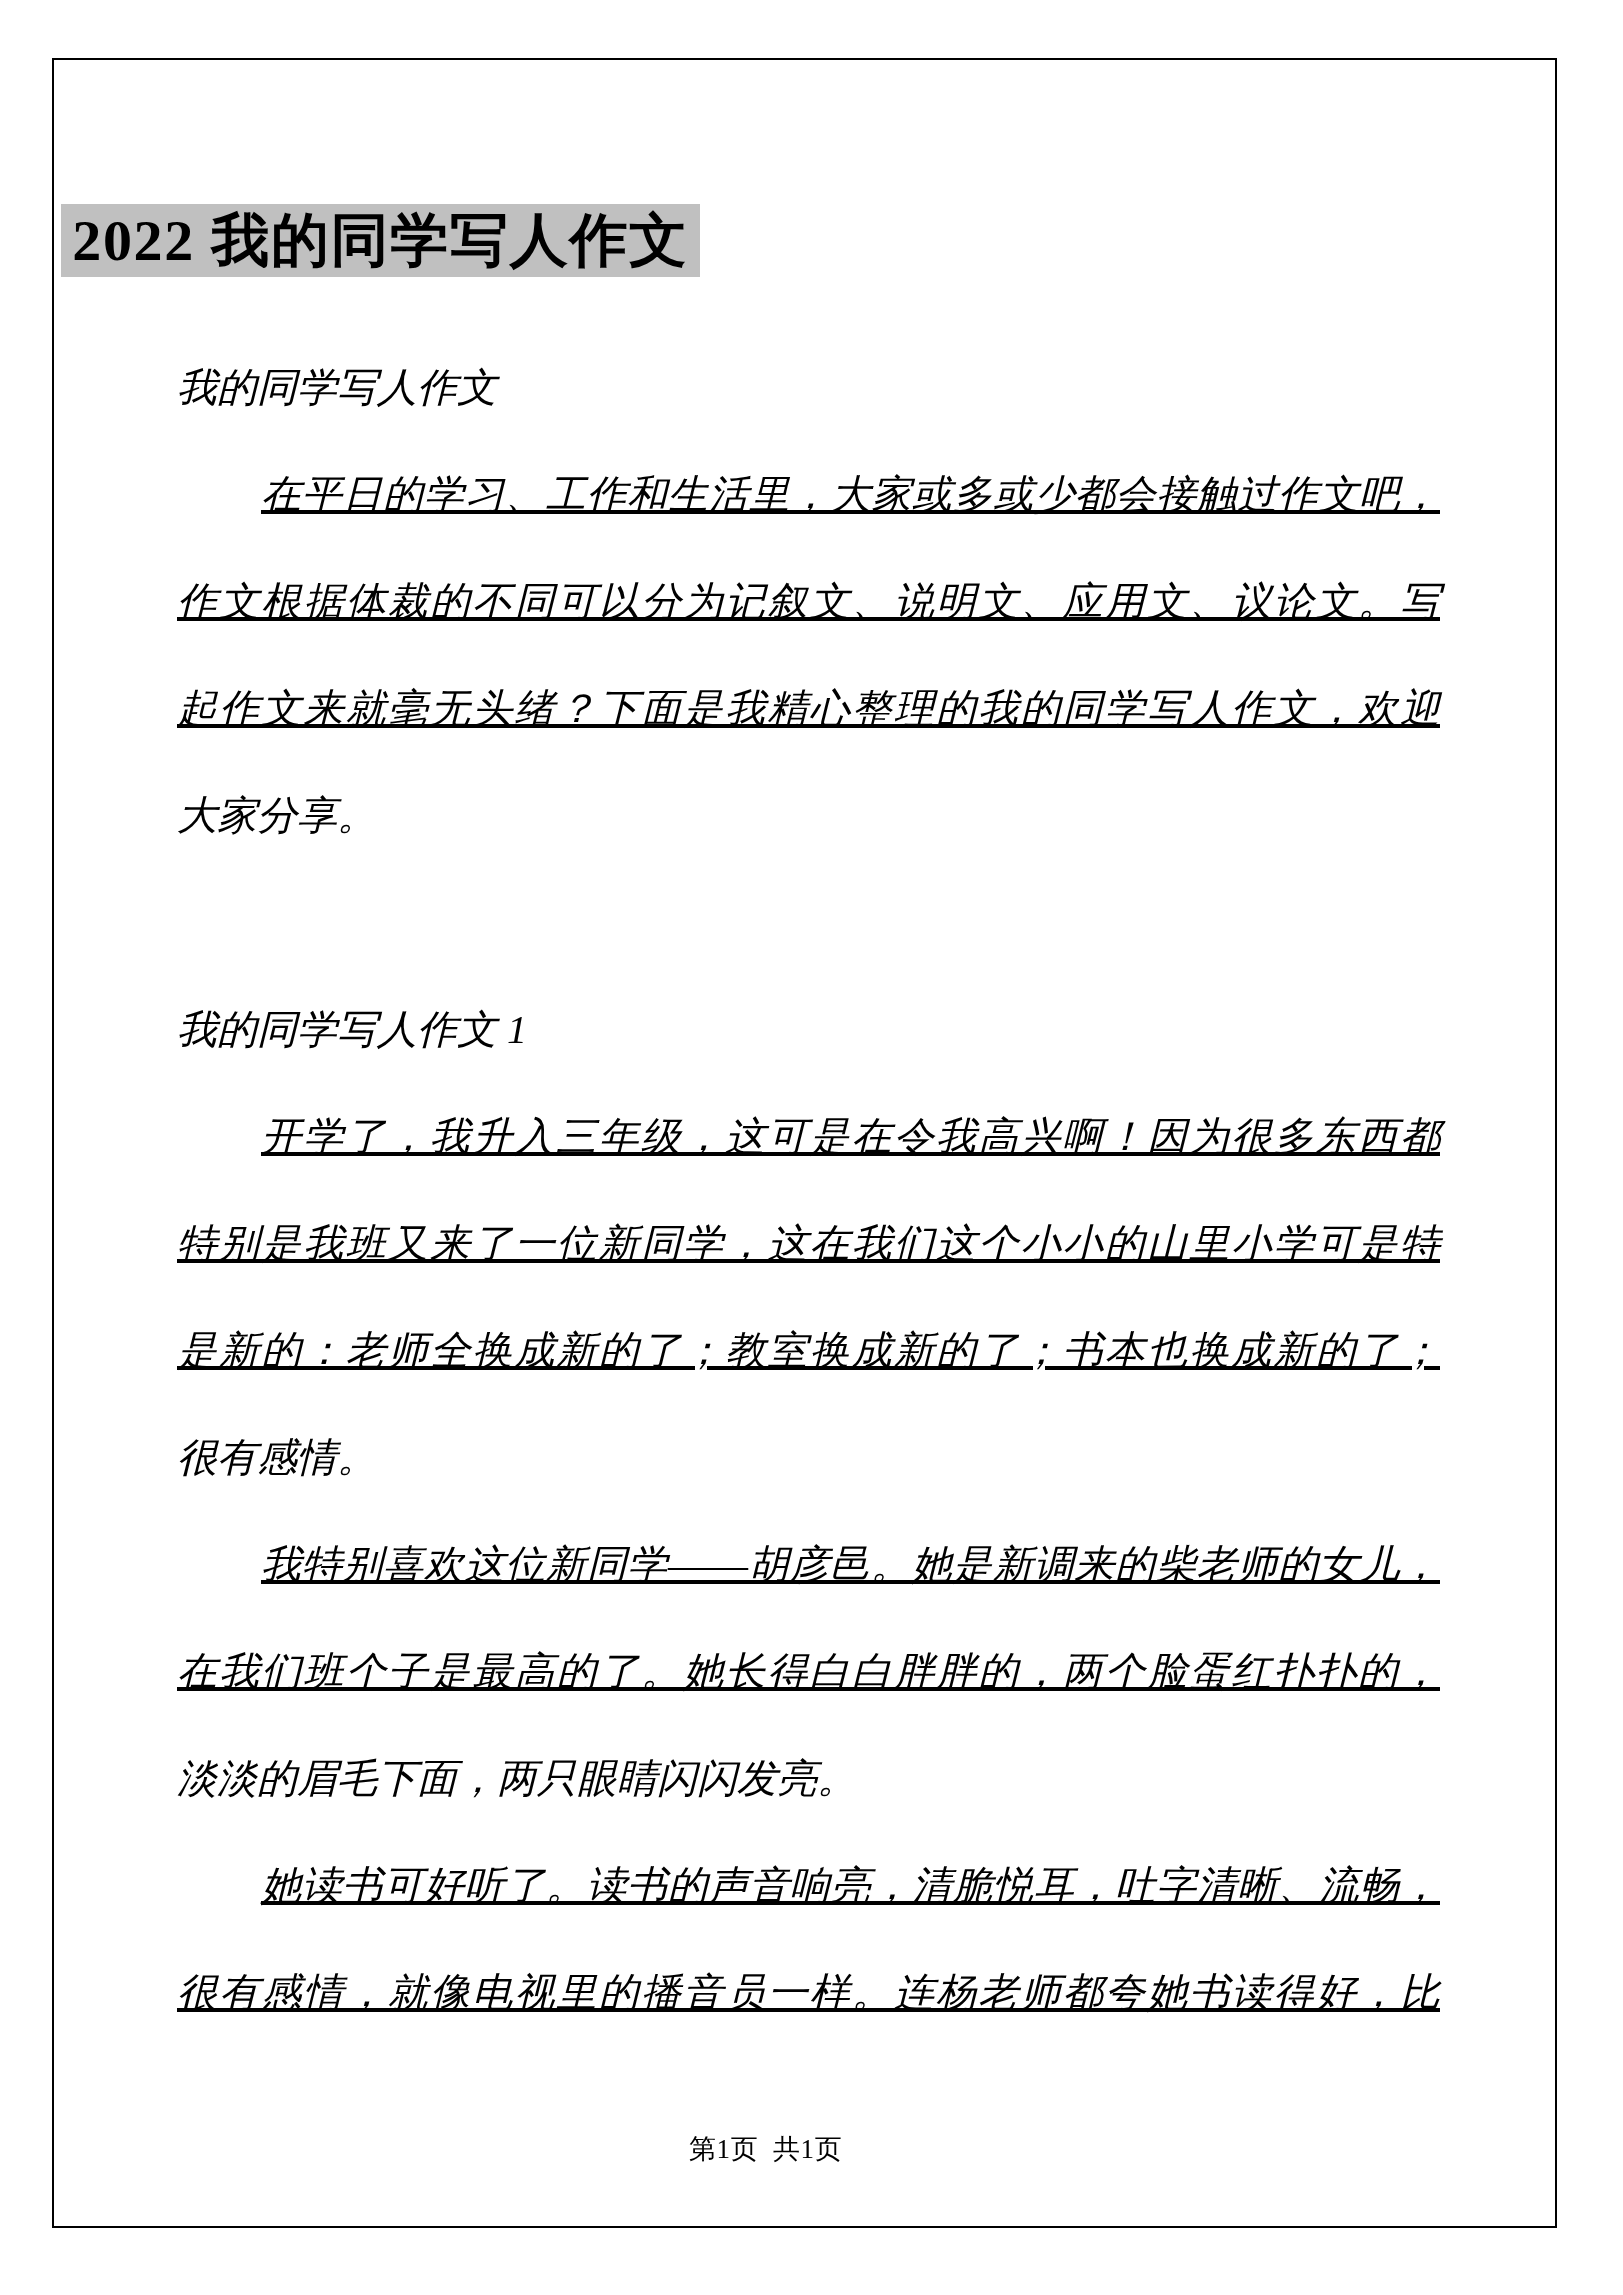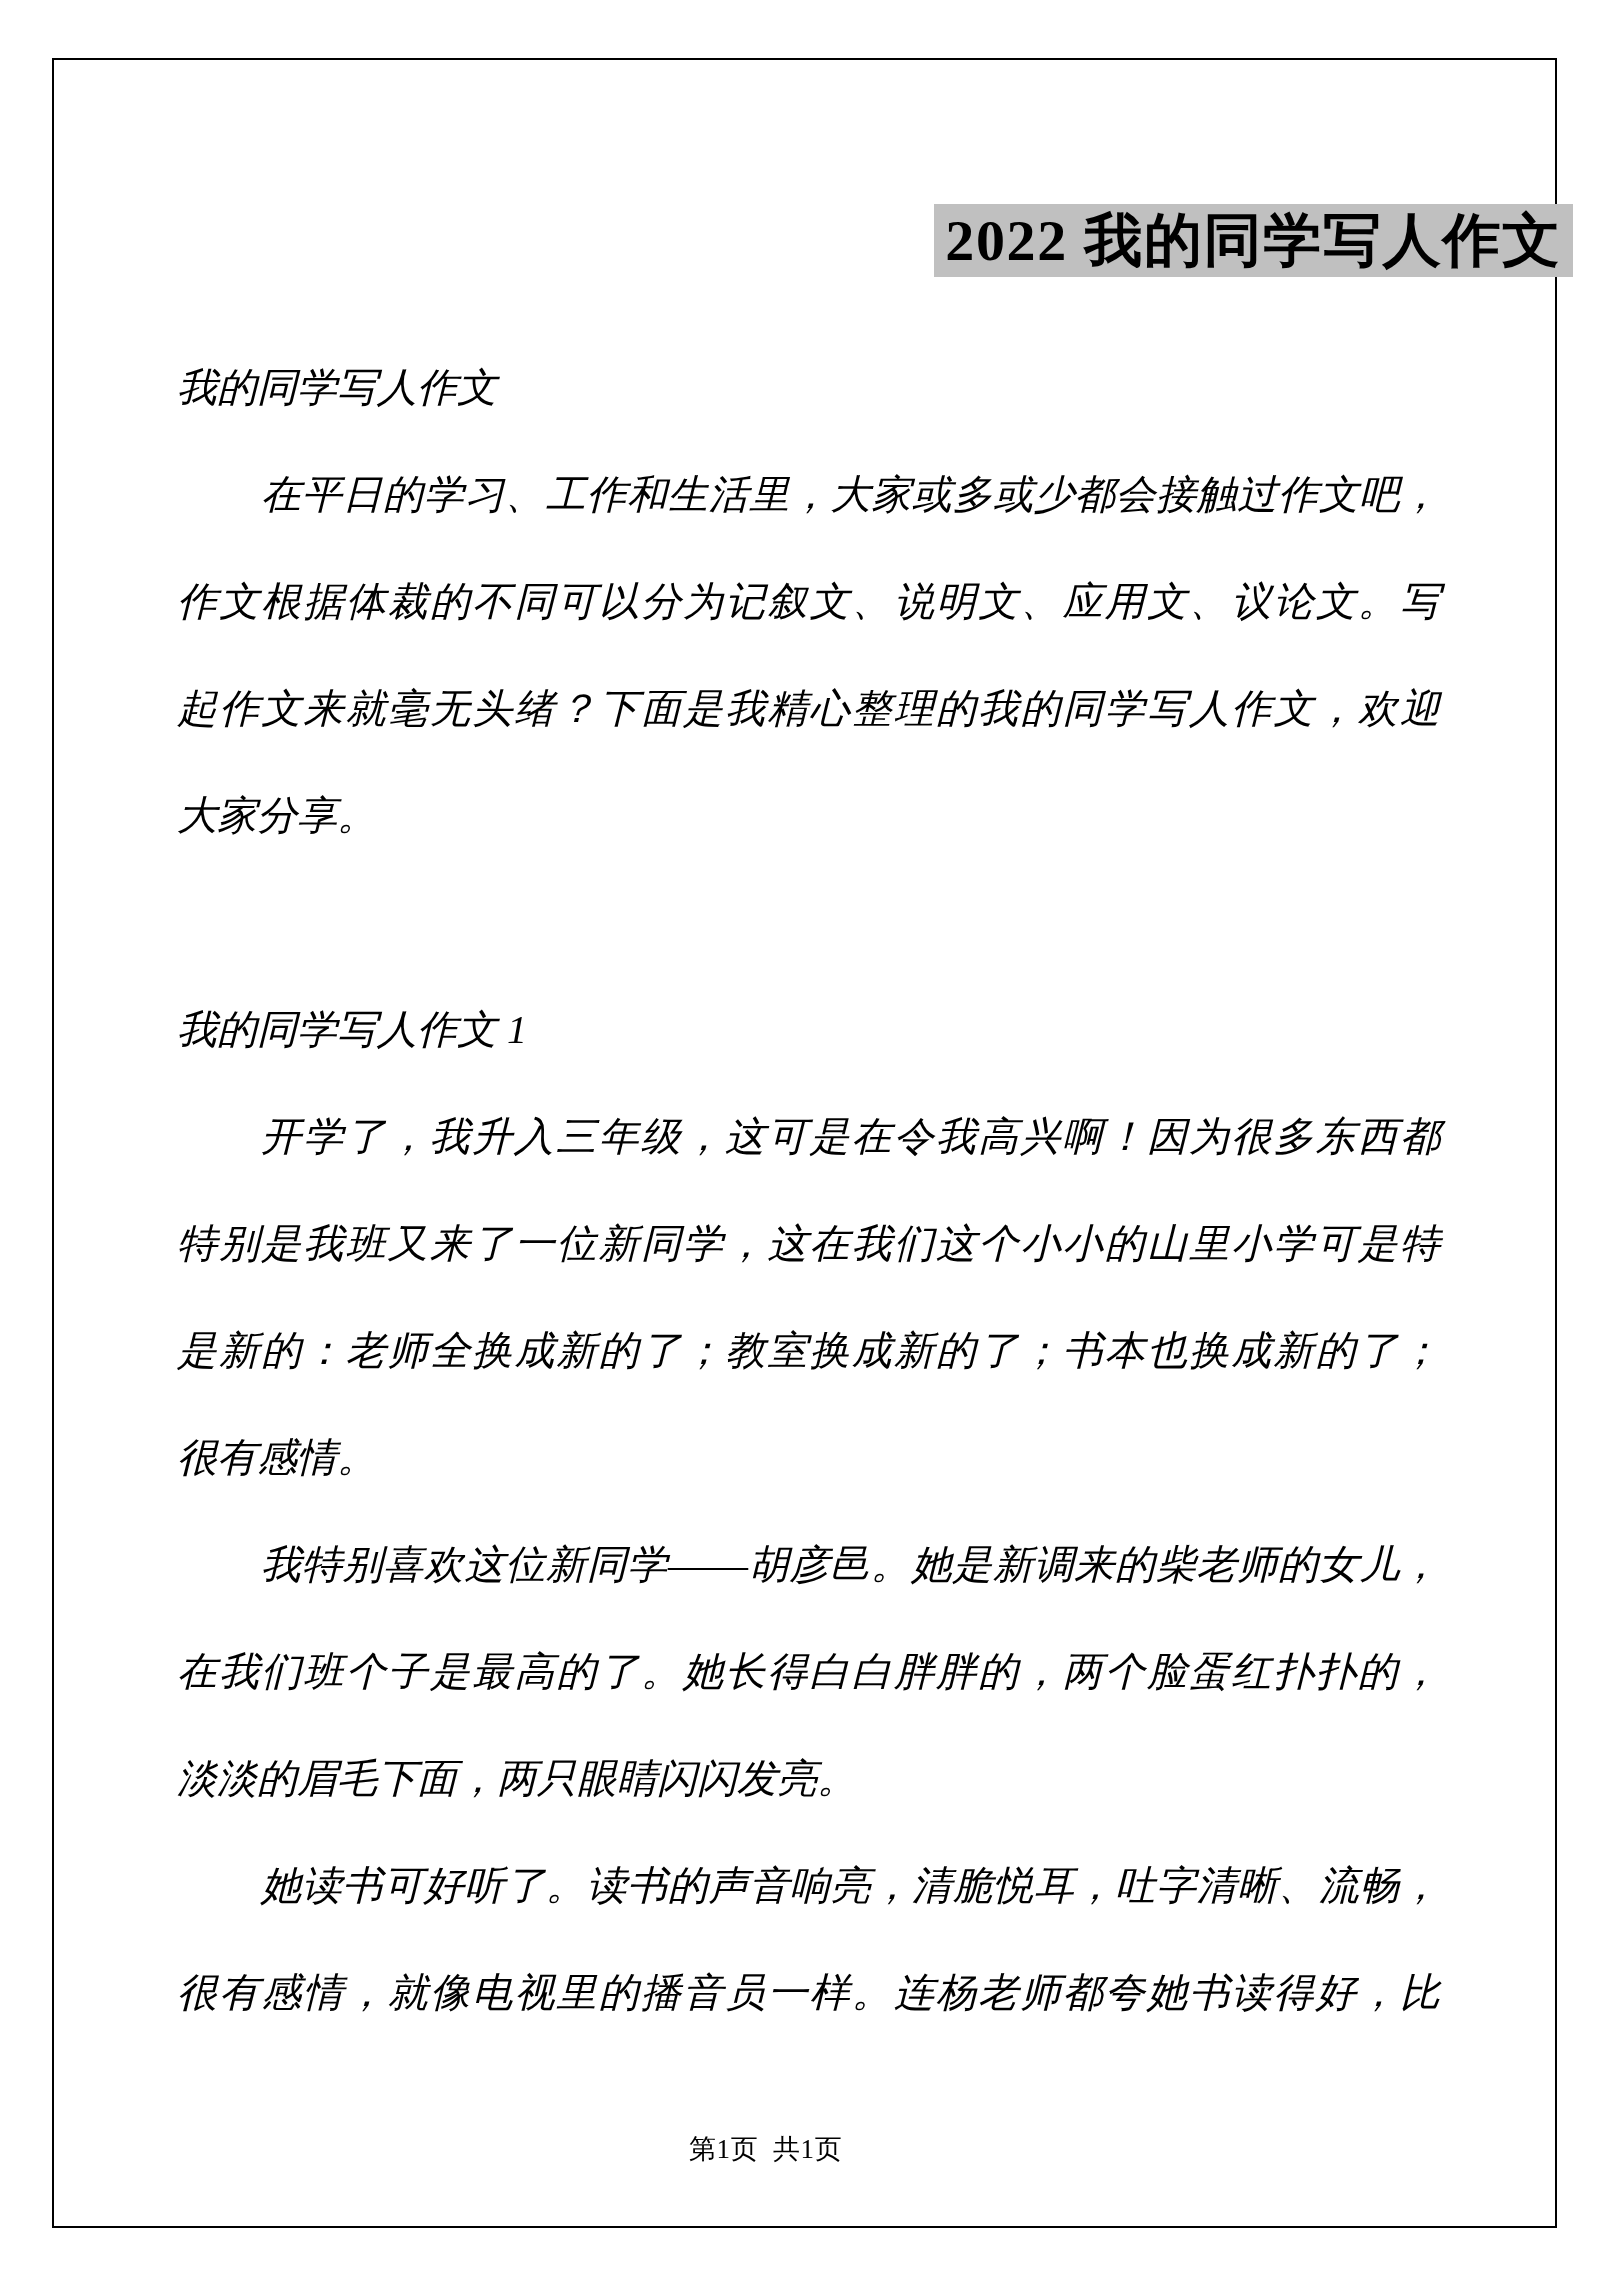--- a/index.html
+++ b/index.html
@@ -14,23 +14,23 @@
   .page {
     position: absolute;
     left: 52px; top: 58px;
     width: 1505px; height: 2170px;
     border: 2.2px solid #000000;
     box-sizing: border-box;
     background: #ffffff;
   }
   .title-wrap {
     position: absolute;
-    left: 18px; top: 144px;
+    left: 7px; top: 144px;
     width: 100%;
-    text-align: right;
+    text-align: left;
     border-radius: 7px;
   }
   .title {
     display: inline-block;
     background: var(--highlight, #c0c0c0);
     font-size: 58px;
     font-weight: bold;
     line-height: 73px;
     padding: 0 11.2px;
     letter-spacing: 1.7px;
@@ -46,20 +46,21 @@
   }
   .line {
     height: 107px;
     line-height: 107px;
     white-space: nowrap;
   }
   .line.justify {
     white-space: normal;
     text-align: justify;
     text-align-last: justify;
+    text-decoration: underline;
   }
   .line.indent { text-indent: 84px; }
   .footer {
     position: absolute;
     left: 635px; top: 2071px;
     font-size: 27px;
     font-style: normal;
     letter-spacing: 0.6px;
     white-space: pre;
   }

